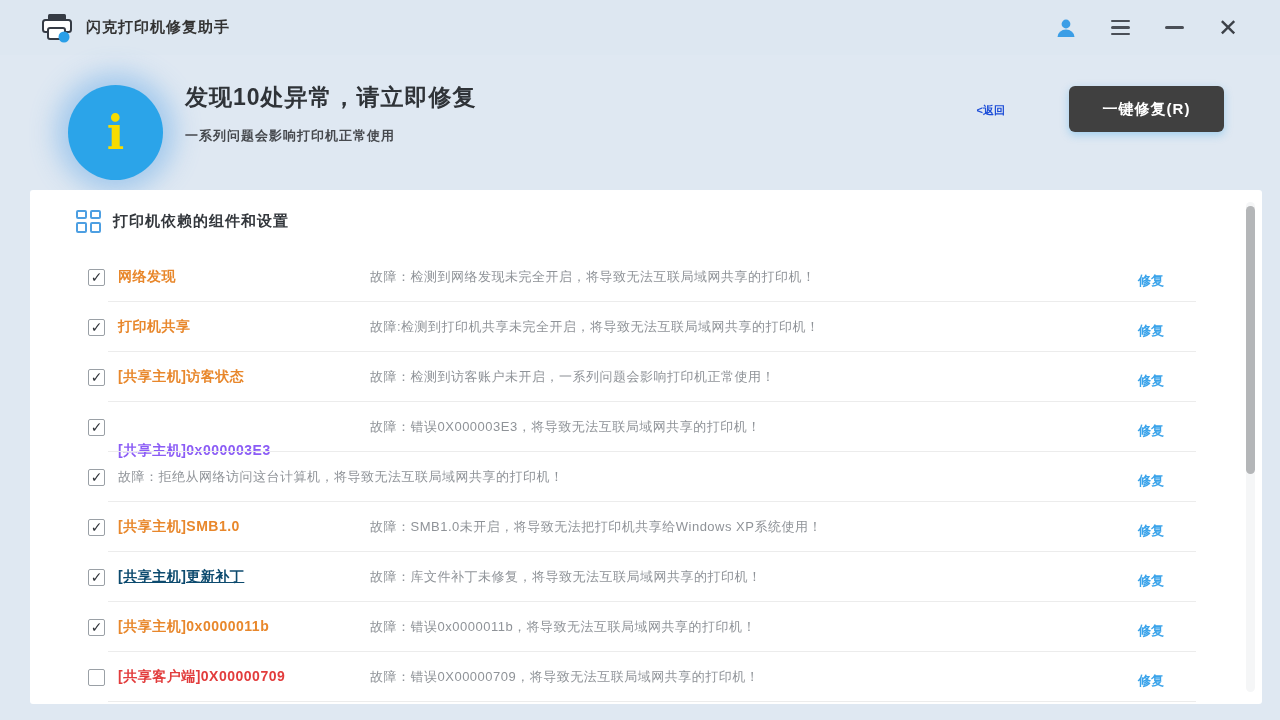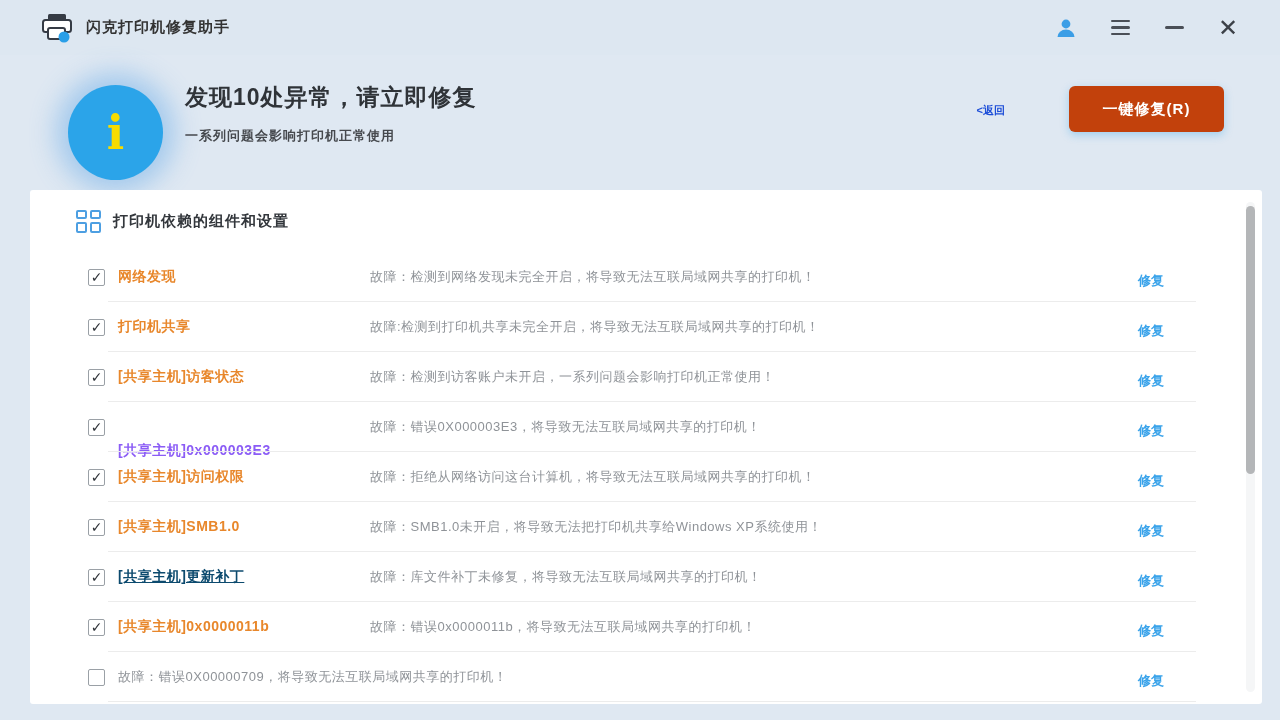--- a/index.html
+++ b/index.html
@@ -34,21 +34,21 @@
     display:flex; align-items:center; justify-content:center;
   }
   .info-i { color:#f7dc00; font-size:46px; font-weight:700; font-family:"DejaVu Serif",serif; line-height:1; }
   .header-texts { position:absolute; left:185px; top:27px; }
   .header-title { font-size:23px; font-weight:700; color:#2f3338; letter-spacing:1px; }
   .header-sub { margin-top:14px; font-size:13px; font-weight:600; color:#46494e; letter-spacing:1px; }
   .back-link { position:absolute; right:275px; top:48px; font-size:11px; font-weight:700; color:#1d4ed8; cursor:pointer; }
   .repair-btn {
     position:absolute; right:56px; top:31px;
     width:155px; height:46px; border:none; border-radius:6px;
-    background:#c2410c; color:#fff; font-size:15px; font-weight:600;
+    background:#404040; color:#fff; font-size:15px; font-weight:600;
     font-family:inherit; letter-spacing:1px; cursor:pointer;
     box-shadow:0 3px 8px rgba(43,161,233,.35);
   }
 
   
   .panel {
     position:absolute; left:30px; top:190px;
     width:1232px; height:514px; background:#ffffff;
     border-radius:3px; overflow:hidden;
   }
@@ -166,21 +166,20 @@
 
     <div class="row">
       <span class="cb">✓</span>
       <span class="name" style="color: #8b5cf6; margin-top: 48px;">[共享主机]0x000003E3</span>
       <span class="fault">故障：错误0X000003E3，将导致无法互联局域网共享的打印机！</span>
       <a class="fix">修复</a>
     </div>
 
     <div class="row">
       <span class="cb">✓</span>
-      <span class="name" style="color: rgb(232, 135, 43);">[共享主机]访问权限</span>
       <span class="fault">故障：拒绝从网络访问这台计算机，将导致无法互联局域网共享的打印机！</span>
       <a class="fix">修复</a>
     </div>
 
     <div class="row">
       <span class="cb">✓</span>
       <span class="name" style="color: rgb(232, 135, 43);">[共享主机]SMB1.0</span>
       <span class="fault">故障：SMB1.0未开启，将导致无法把打印机共享给Windows XP系统使用！</span>
       <a class="fix">修复</a>
     </div>
@@ -194,20 +193,21 @@
 
     <div class="row">
       <span class="cb">✓</span>
       <span class="name" style="color: rgb(232, 135, 43);">[共享主机]0x0000011b</span>
       <span class="fault">故障：错误0x0000011b，将导致无法互联局域网共享的打印机！</span>
       <a class="fix">修复</a>
     </div>
 
     <div class="row">
       <span class="cb"></span>
+      <span class="name" style="color: rgb(226, 60, 60);">[共享客户端]0X00000709</span>
       <span class="fault">故障：错误0X00000709，将导致无法互联局域网共享的打印机！</span>
       <a class="fix">修复</a>
     </div>
   </div>
 
   <div class="scroll-track">
     <div class="scroll-thumb"></div>
   </div>
 </div>
 

